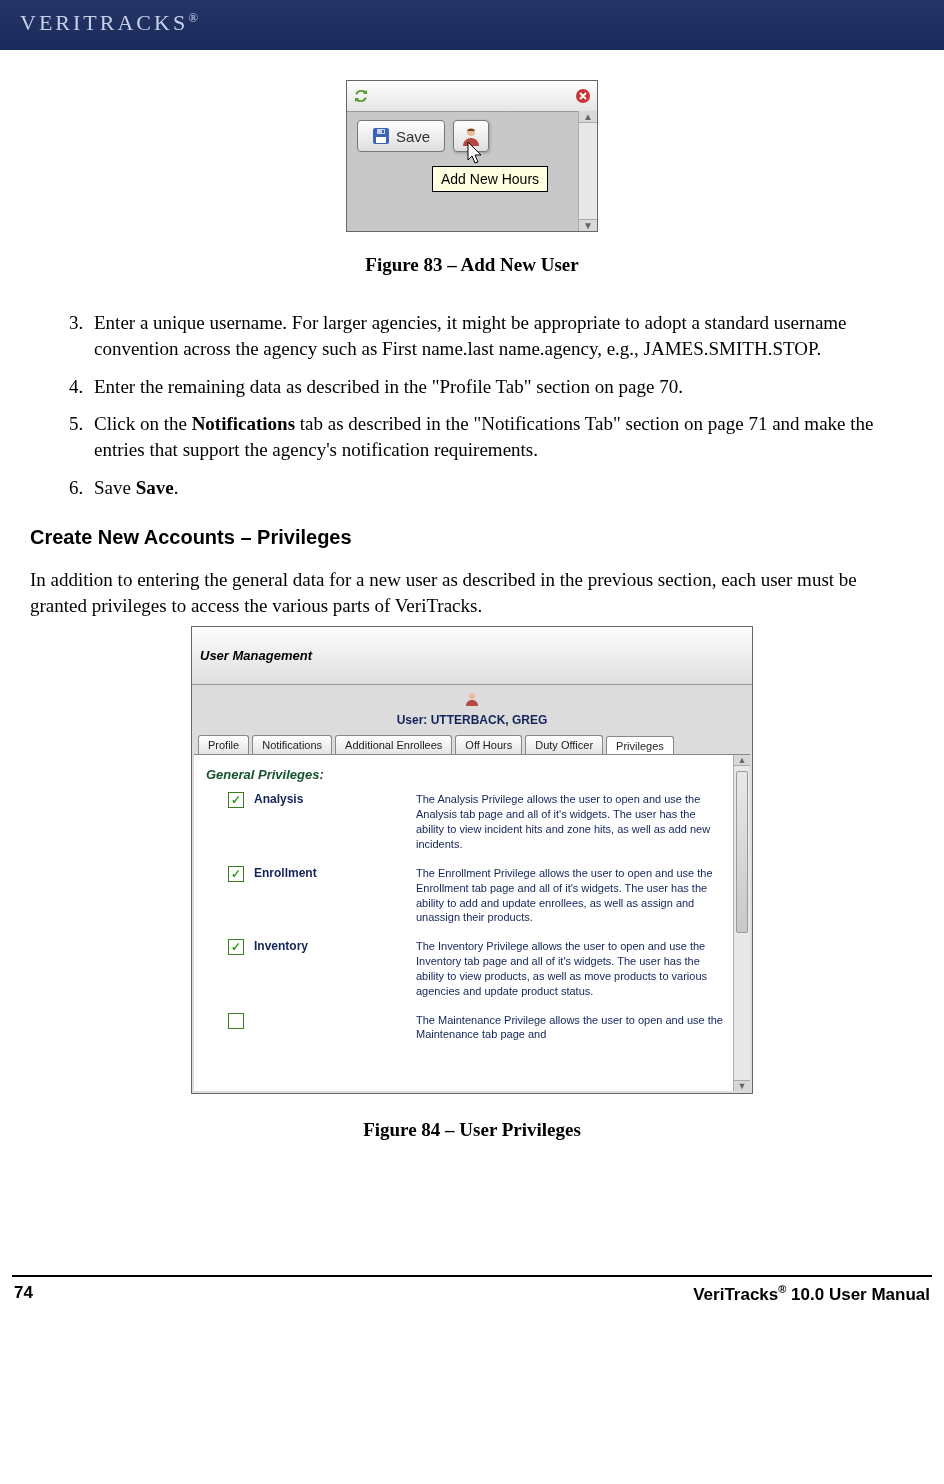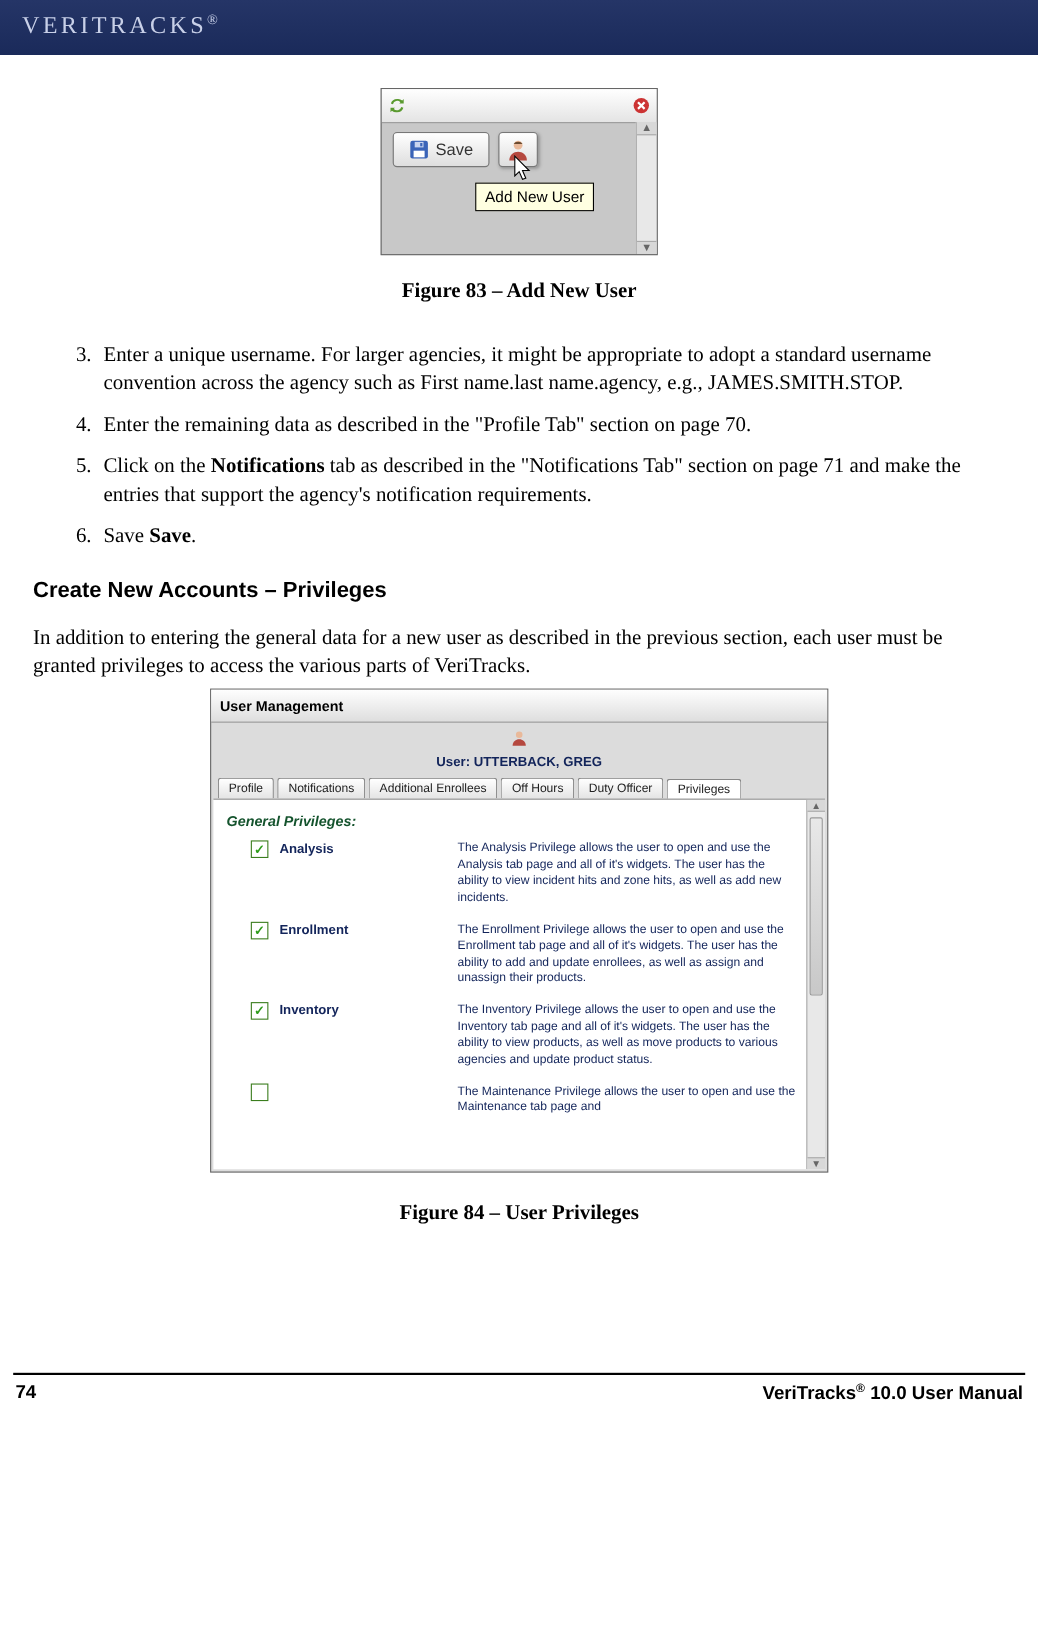--- a/index.html
+++ b/index.html
@@ -132,24 +132,25 @@
     width: 560px;
     border: 1px solid #666;
     font-family: Verdana, Arial, sans-serif;
     font-size: 12px;
     background: #dcdcdc;
     text-align: left;
   }
   .fig2-title {
     background: linear-gradient(#fefefe, #dedede);
     border-bottom: 1px solid #999;
-    padding: 7px 8px;
+    padding: 21px 8px;
     font-weight: bold;
     font-family: Arial, sans-serif;
     font-size: 13px;
+    font-style: italic;
   }
   .fig2-user {
     padding: 6px 8px 8px 8px;
     font-weight: bold;
     color: #12245a;
     display: flex;
     align-items: center;
     gap: 6px;
     flex-direction: column;
   }
@@ -259,21 +260,21 @@
           <svg width="22" height="22" viewBox="0 0 22 22">
               <circle cx="11" cy="7" r="4" fill="#e9b99a"></circle>
               <path d="M3 21c0-5 4-8 8-8s8 3 8 8z" fill="#b5483f"></path>
               <path d="M7 6c1-3 7-3 8 0" fill="#6a4a2f"></path>
             </svg>
         </span>
       </div>
       <svg class="cursor" width="22" height="26" viewBox="0 0 22 26">
           <path fill="#fff" stroke="#000" d="M1 1l0 18 4-4 3 7 3-1-3-7h6z"></path>
         </svg>
-      <div class="tooltip">Add New User</div>
+      <div class="tooltip">Add New Hours</div>
       <div class="fig1-scroll"></div>
     </div>
     <div class="caption">Figure 83 – Add New User</div>
   </div>
 
   <ol class="steps" start="3">
     <li>Enter a unique username. For larger agencies, it might be appropriate to adopt a standard username convention across the agency such as First name.last name.agency, e.g., JAMES.SMITH.STOP.</li>
     <li>Enter the remaining data as described in the "Profile Tab" section on page 70.</li>
     <li><span>Click on the </span><b>Notifications</b><span> tab as described in the "Notifications Tab" section on page 71 and make the entries that support the agency's notification requirements.</span></li>
     <li><span>Save </span><b>Save</b><span>.</span></li>

